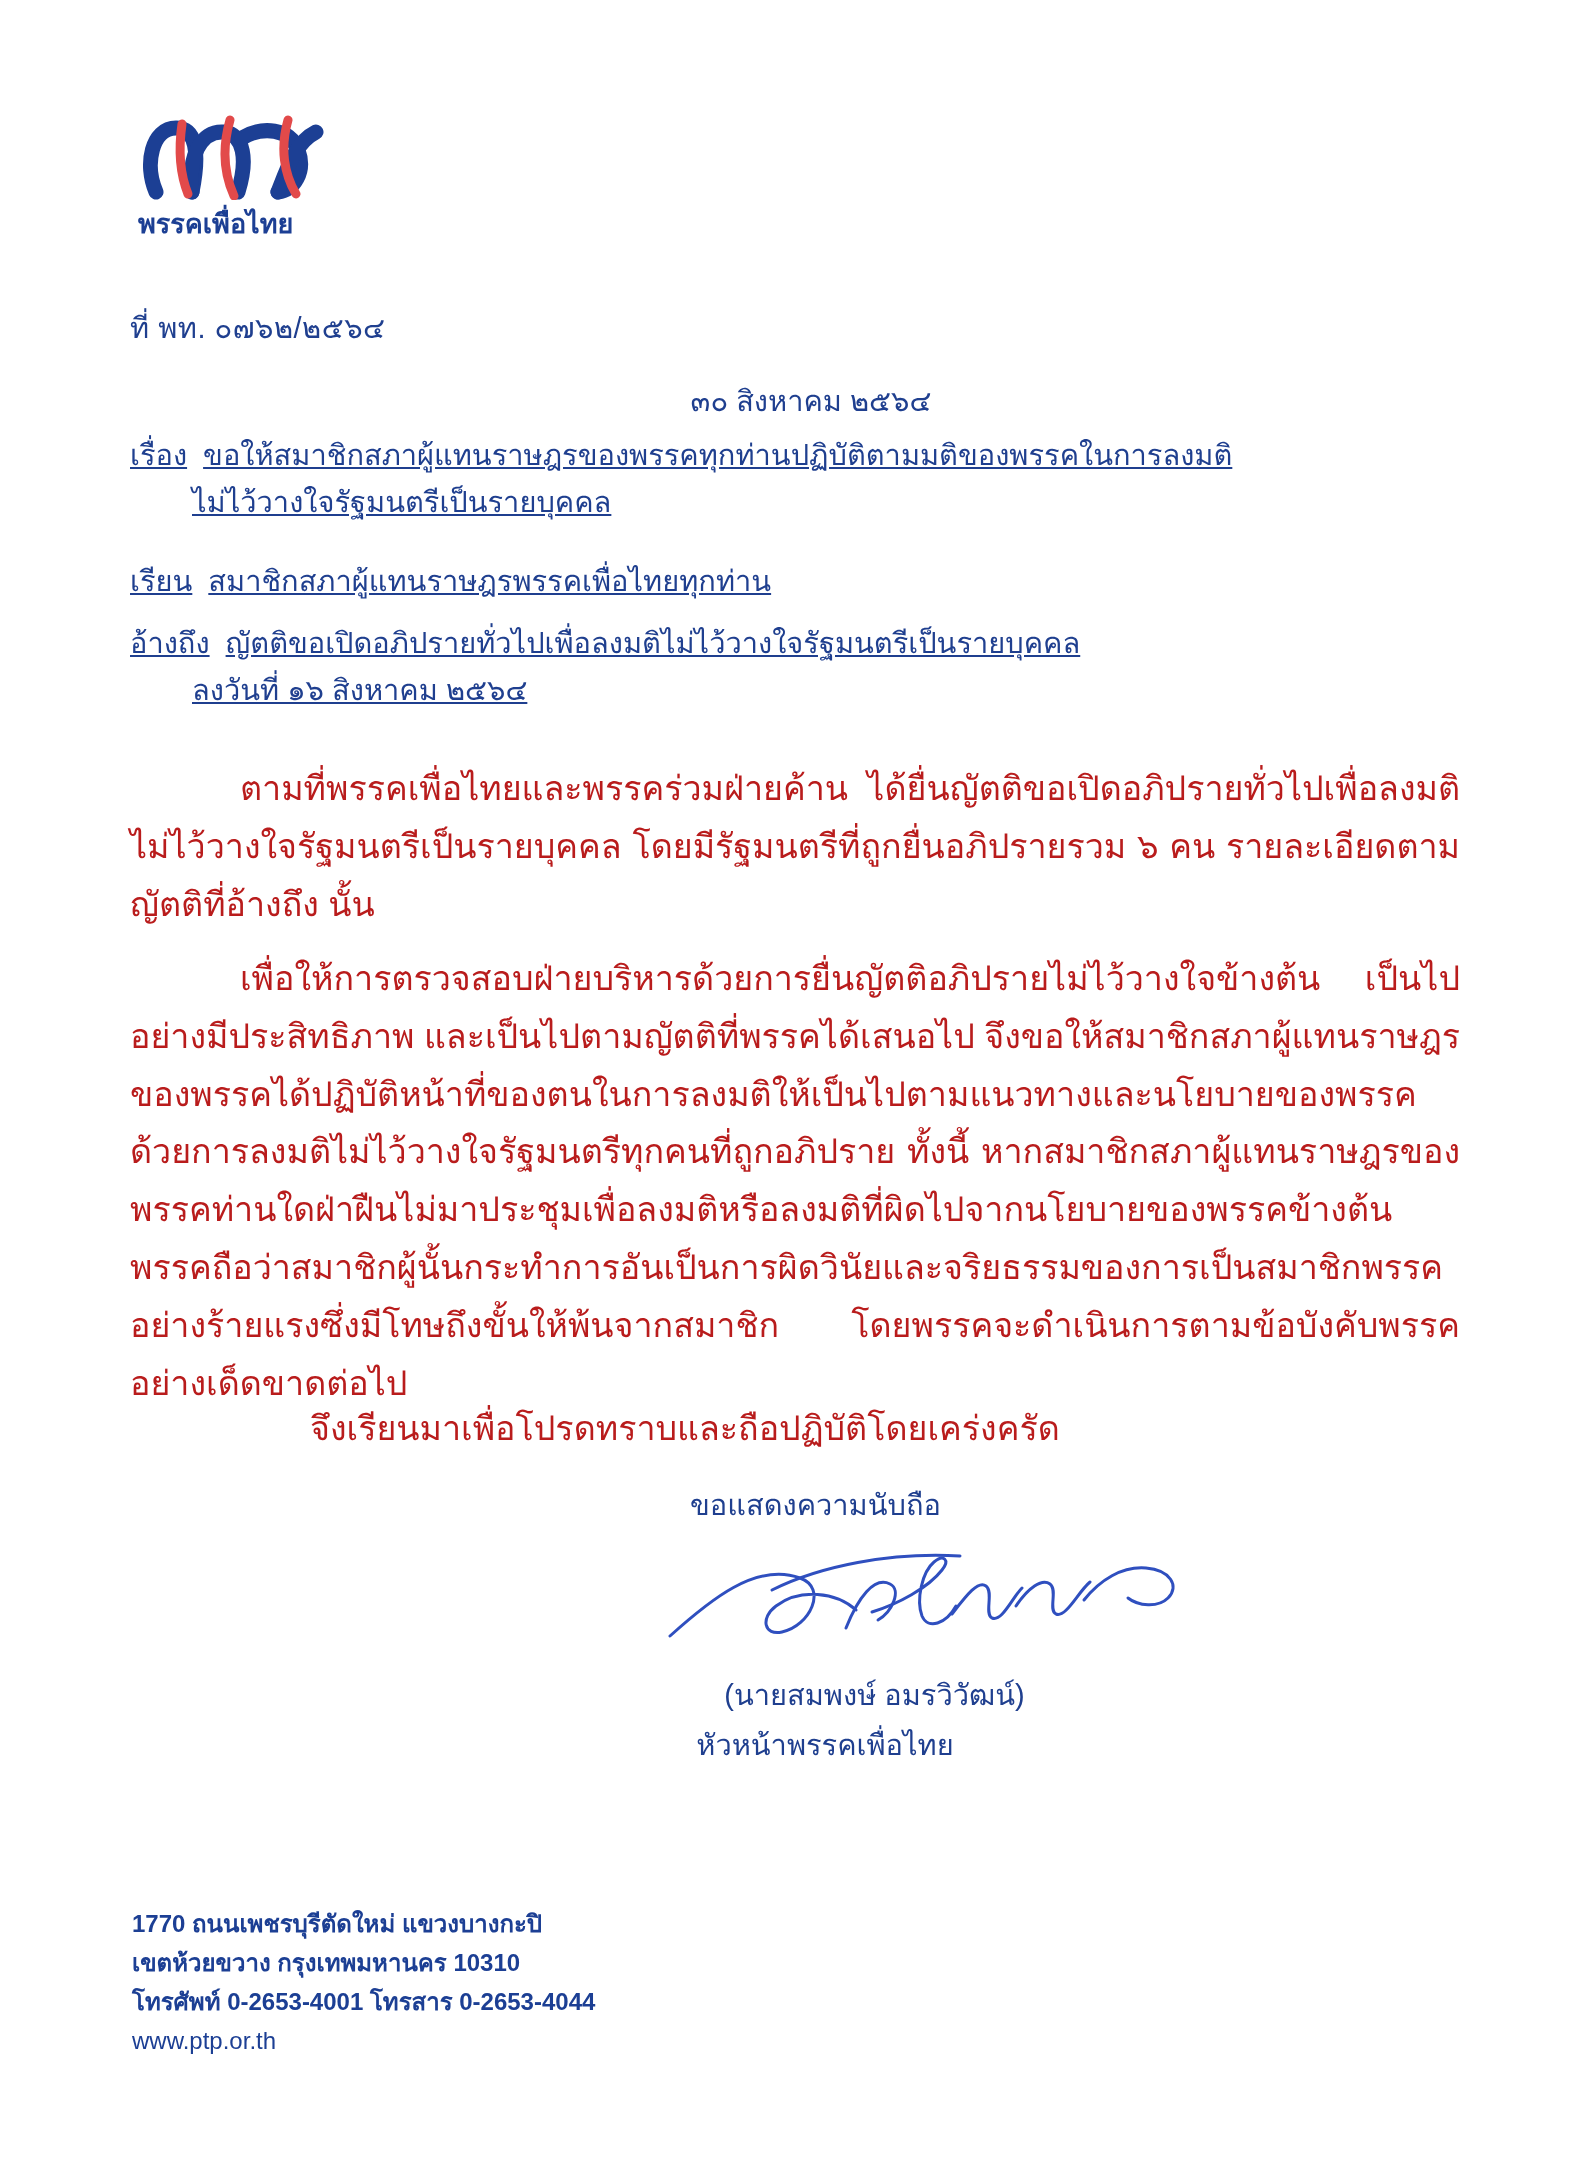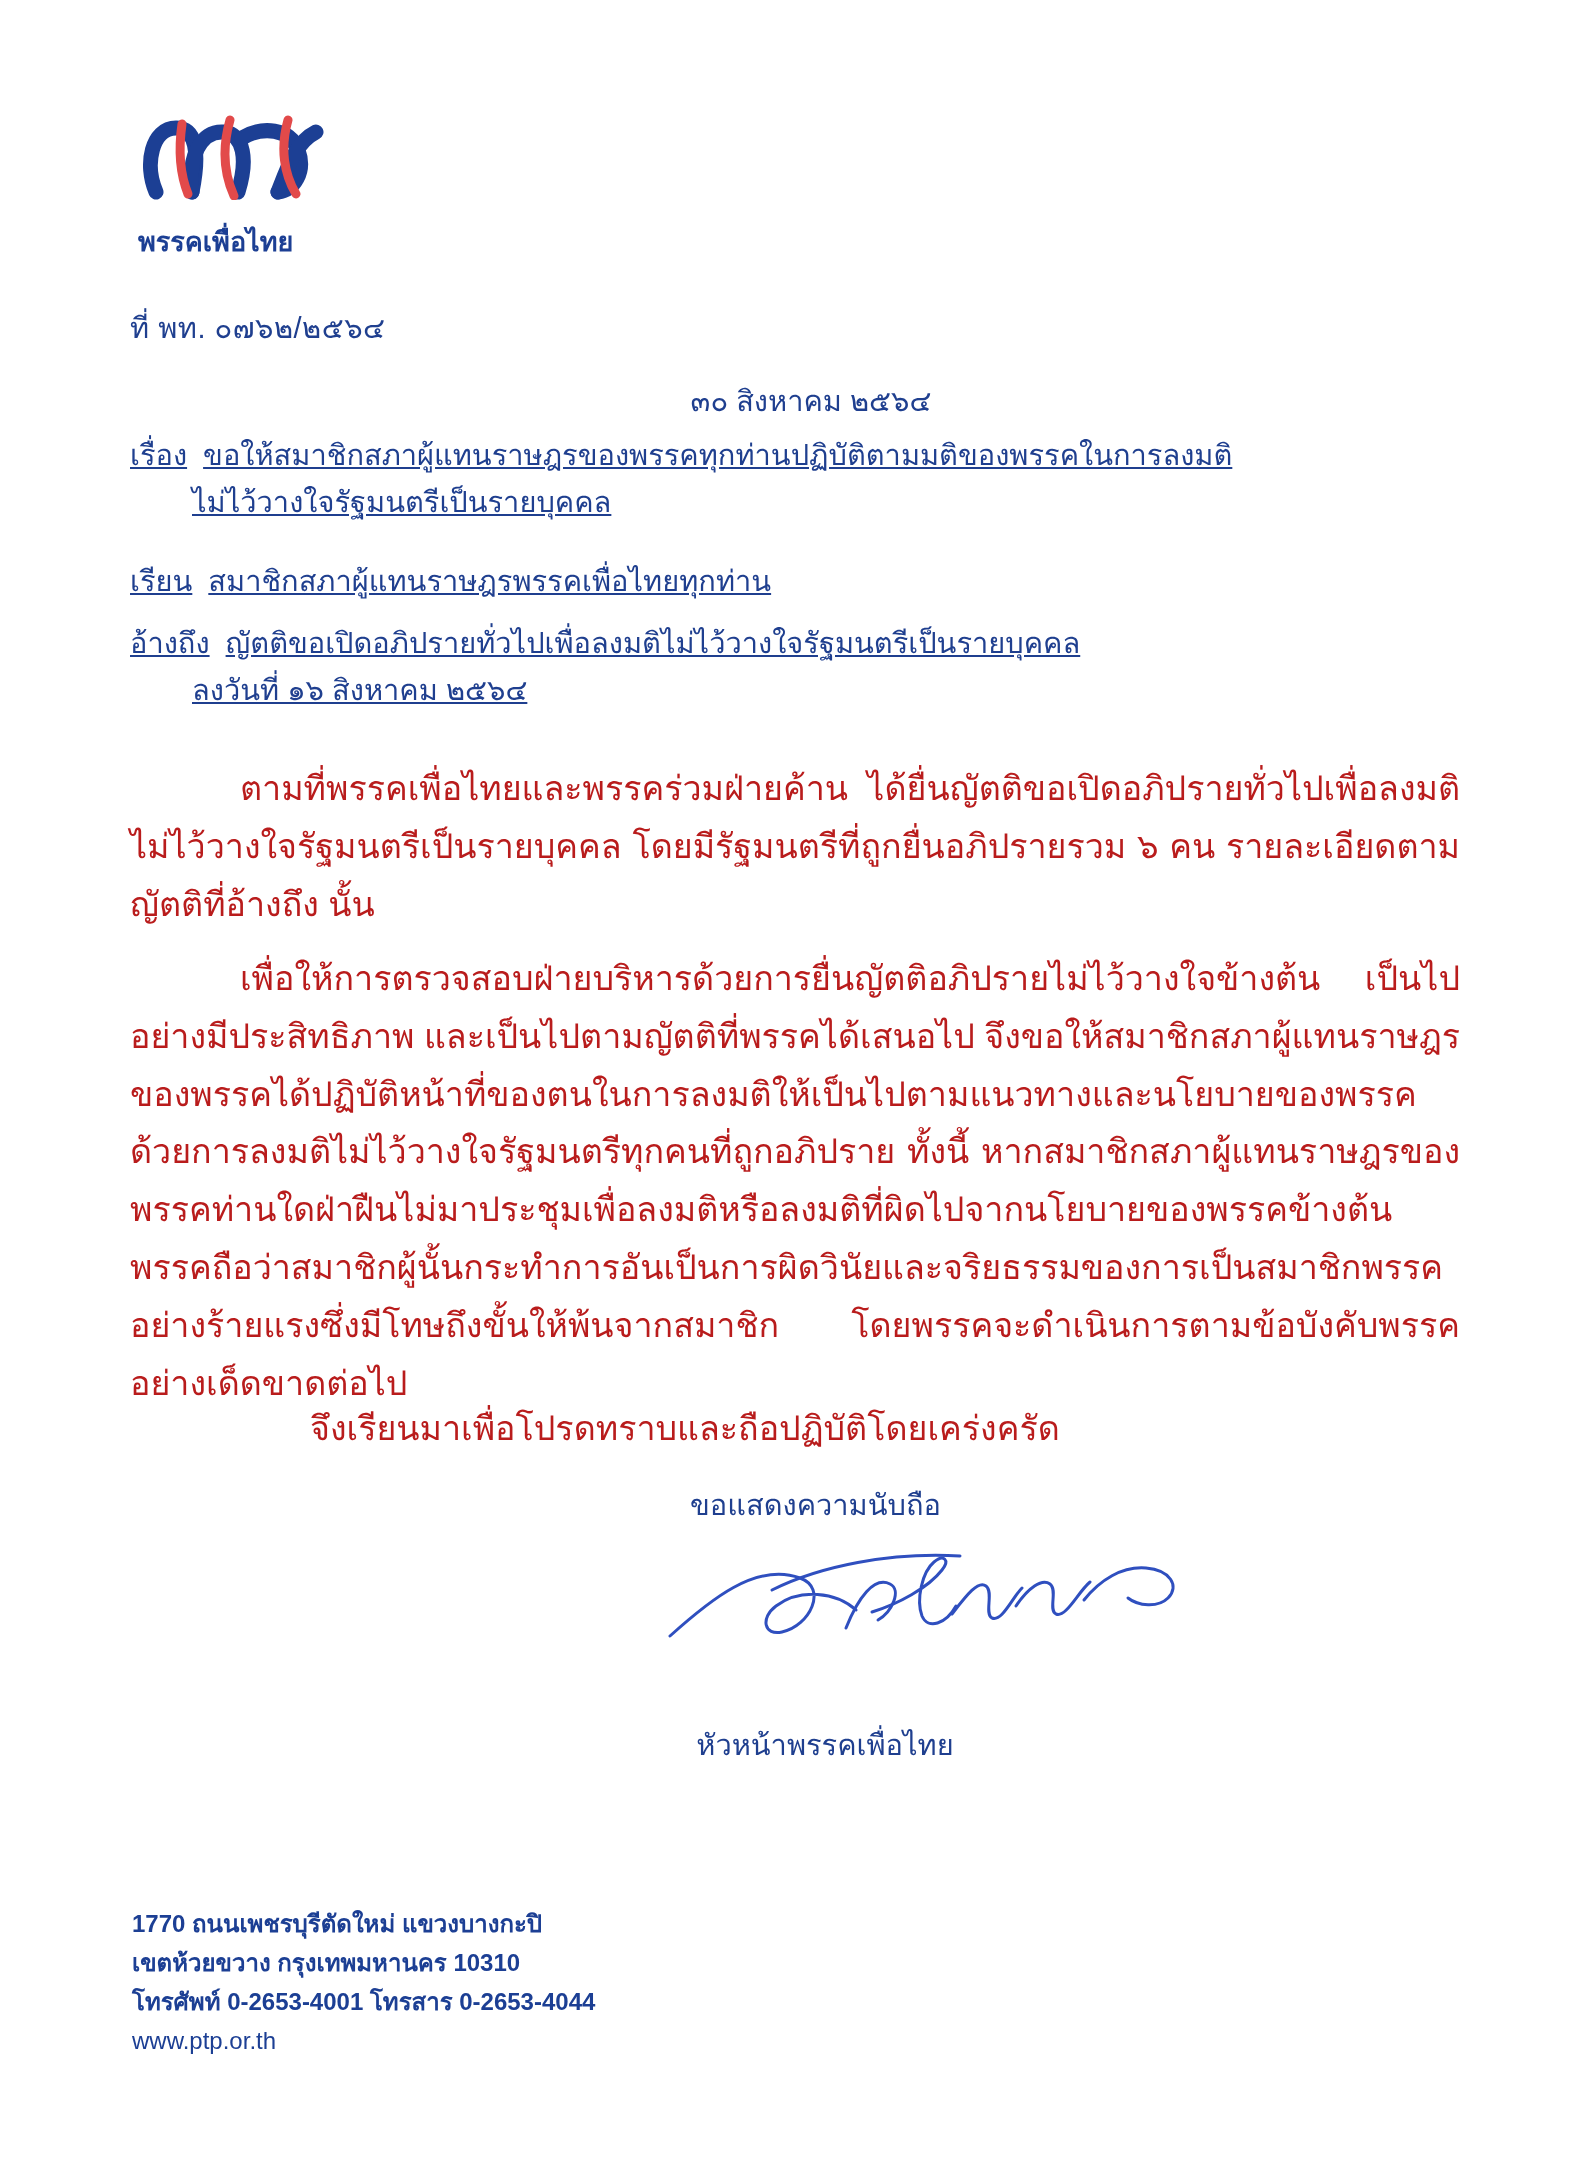--- a/index.html
+++ b/index.html
@@ -27,21 +27,21 @@
     width: 240px;
     height: 130px;
   }
   .logo-mark {
     position: relative;
     width: 200px;
     height: 92px;
   }
   .logo-mark svg { display: block; }
   .logo-text {
-    margin-top: 20px;
+    margin-top: 2px;
     font-size: 27px;
     font-weight: bold;
     letter-spacing: 0px;
     color: #1c3f94;
     white-space: nowrap;
   }
 
   
   .doc-no {
     position: absolute;
@@ -215,20 +215,21 @@
         <path d="M186 88 C198 58, 214 36, 230 44 C242 50, 232 72, 218 80"></path>
         <path d="M212 72 C238 64, 268 48, 282 30 C290 20, 284 14, 274 22 C262 32, 256 60, 262 76 C268 90, 286 84, 296 66"></path>
         <path d="M292 74 C306 56, 318 40, 326 46 C334 52, 324 74, 332 78 C342 82, 352 58, 362 48"></path>
         <path d="M356 66 C368 48, 382 38, 390 44 C398 50, 388 70, 396 74 C406 78, 418 52, 430 42"></path>
         <path d="M424 60 C440 40, 462 26, 486 28 C510 30, 520 46, 508 58 C498 68, 478 66, 468 58"></path>
         <path d="M112 50 C160 26, 230 12, 300 16"></path>
       </g>
     </svg>
   </div>
 
+  <div class="signer-name">(นายสมพงษ์ อมรวิวัฒน์)</div>
   <div class="signer-title">หัวหน้าพรรคเพื่อไทย</div>
 
   <div class="footer">
     <div class="line">1770 ถนนเพชรบุรีตัดใหม่ แขวงบางกะปิ</div>
     <div class="line">เขตห้วยขวาง กรุงเทพมหานคร 10310</div>
     <div class="line">โทรศัพท์ 0-2653-4001 โทรสาร 0-2653-4044</div>
     <div class="line www">www.ptp.or.th</div>
   </div>
 
 </div>

